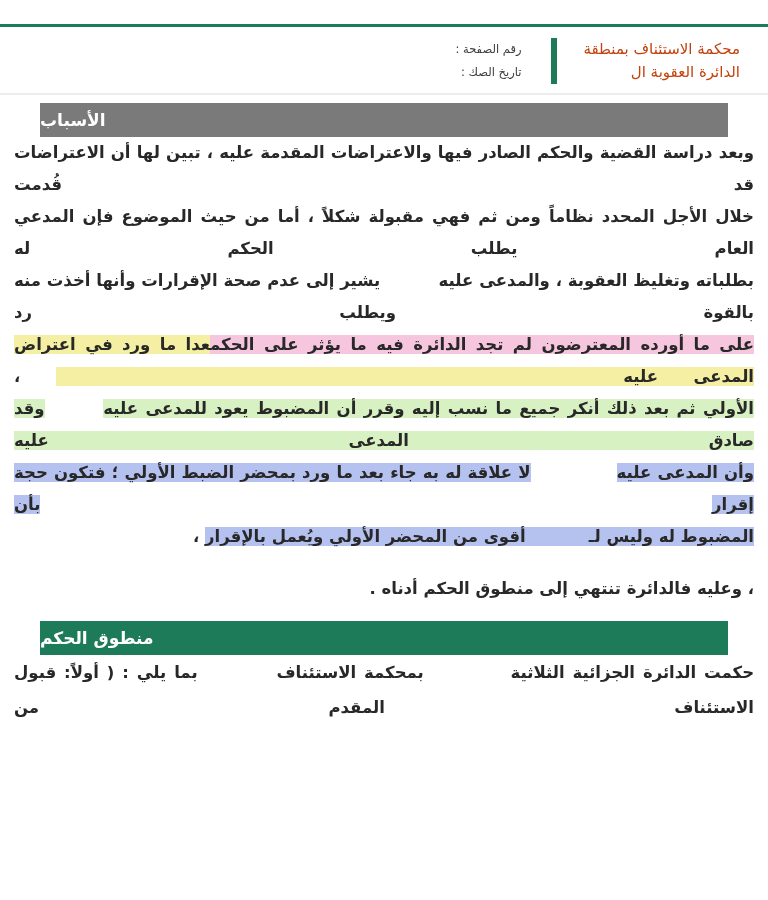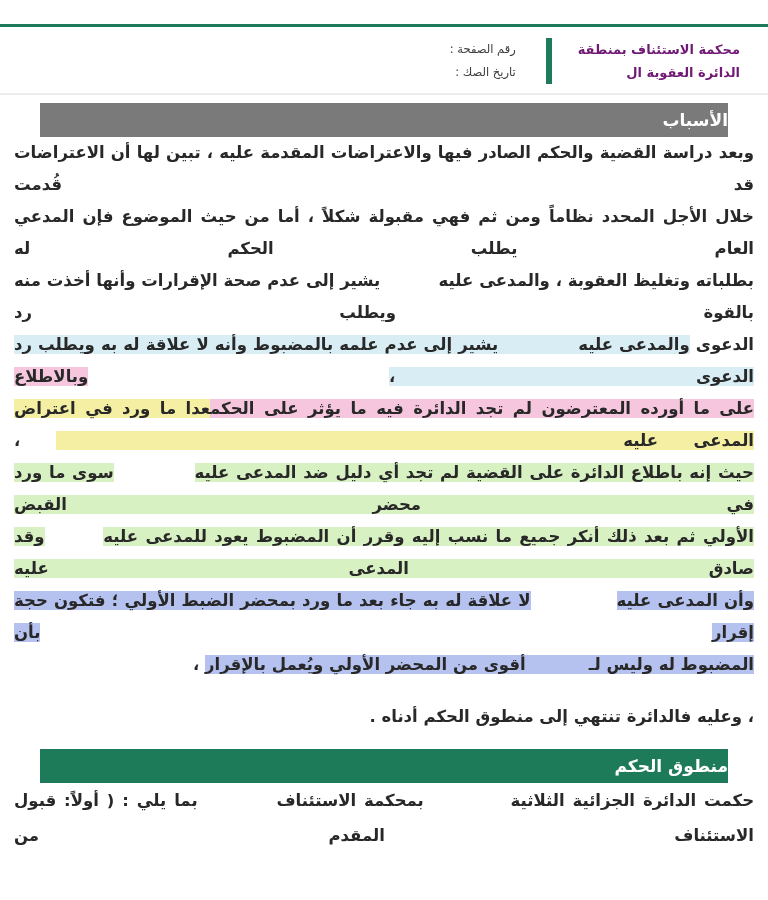--- a/index.html
+++ b/index.html
@@ -10,28 +10,28 @@
     font-family:"DejaVu Sans", sans-serif;
     color:var(--text,#282828);
     overflow:hidden;
     direction:rtl;
   }
   .top-rule{margin-top:24px;height:3px;background:var(--accent-green,#1e7b5a);}
   .header{
     display:flex;align-items:center;
     padding:8px 28px 6px 28px;height:52px;direction:rtl;
   }
-  .court{text-align:right;font-size:13px;font-weight:700;line-height:23px;color:#701a75;}
+  .court{text-align:right;font-size:15px;font-weight:400;line-height:23px;color:#c2410c;}
   .vbar{width:6px;height:46px;background:var(--accent-green,#1e7b5a);margin:0 26px 0 30px;flex:0 0 auto;}
   .meta{font-size:11.5px;font-weight:400;line-height:23px;color:#3c3c3c;}
   .header-sep{height:2px;background:#ededed;}
   .content{padding:0 14px;}
   .title-bar{
     margin:8px 26px 0 26px;height:34px;line-height:34px;
-    text-align:right;color:#ffffff;font-size:17px;font-weight:700;
+    text-align:left;color:#ffffff;font-size:17px;font-weight:700;
   }
   .sec-reasons .title-bar{background:var(--bar-gray,#7a7a7a);}
   .sec-verdict .title-bar{background:var(--accent-green,#1e7b5a);}
   .sec-verdict{margin-top:16px;}
   .sec-body{}
   .line{
     direction:rtl;
     font-size:16.5px;font-weight:700;line-height:32px;
     text-align:justify;text-align-last:justify;
     color:var(--text,#282828);
@@ -70,23 +70,21 @@
   <div class="content">
 
     <section class="sec sec-reasons">
       <div class="title-bar">
         <span>الأسباب</span>
       </div>
       <div class="sec-body">
           <div class="line"><span>وبعد دراسة القضية والحكم الصادر فيها والاعتراضات المقدمة عليه ، تبين لها أن الاعتراضات قد قُدمت</span></div>
           <div class="line"><span>خلال الأجل المحدد نظاماً ومن ثم فهي مقبولة شكلاً ، أما من حيث الموضوع فإن المدعي العام يطلب الحكم له</span></div>
           <div class="line"><span>بطلباته وتغليظ العقوبة ، والمدعى عليه</span><span>&nbsp;&nbsp;&nbsp;&nbsp;&nbsp;&nbsp;&nbsp;&nbsp;&nbsp;&nbsp;</span><span>يشير إلى عدم صحة الإقرارات وأنها أخذت منه بالقوة ويطلب رد</span></div>
-          <div class="line"><span>الدعوى </span><span class="hl-cyan">والمدعى عليه</span><span class="hl-cyan">&nbsp;&nbsp;&nbsp;&nbsp;&nbsp;&nbsp;&nbsp;&nbsp;&nbsp;&nbsp;&nbsp;&nbsp;&nbsp;</span><span class="hl-cyan">يشير إلى عدم علمه بالمضبوط وأنه لا علاقة له به ويطلب رد الدعوى ،</span><span> </span><span class="hl-pink">وبالاطلاع</span></div>
           <div class="line"><span class="hl-pink">على ما أورده المعترضون لم تجد الدائرة فيه ما يؤثر على الحكم</span><span class="hl-yellow">عدا ما ورد في اعتراض المدعى عليه</span><span class="hl-yellow">&nbsp;&nbsp;&nbsp;&nbsp;&nbsp;&nbsp;&nbsp;&nbsp;&nbsp;&nbsp;&nbsp;&nbsp;&nbsp;&nbsp;&nbsp;&nbsp;</span><span> ،</span></div>
-          <div class="line"><span class="hl-green">حيث إنه باطلاع الدائرة على القضية لم تجد أي دليل ضد المدعى عليه</span><span>&nbsp;&nbsp;&nbsp;&nbsp;&nbsp;&nbsp;&nbsp;&nbsp;&nbsp;&nbsp;&nbsp;&nbsp;</span><span class="hl-green">سوى ما ورد في محضر القبض</span></div>
           <div class="line"><span class="hl-green">الأولي ثم بعد ذلك أنكر جميع ما نسب إليه وقرر أن المضبوط يعود للمدعى عليه</span><span>&nbsp;&nbsp;&nbsp;&nbsp;&nbsp;&nbsp;&nbsp;&nbsp;</span><span class="hl-green">وقد صادق المدعى عليه</span></div>
           <div class="line"><span class="hl-lavender">وأن المدعى عليه</span><span>&nbsp;&nbsp;&nbsp;&nbsp;&nbsp;&nbsp;&nbsp;&nbsp;&nbsp;&nbsp;&nbsp;&nbsp;&nbsp;&nbsp;</span><span class="hl-lavender">لا علاقة له به جاء بعد ما ورد بمحضر الضبط الأولي ؛ فتكون حجة إقرار</span><span>&nbsp;&nbsp;&nbsp;&nbsp;&nbsp;&nbsp;&nbsp;&nbsp;</span><span class="hl-lavender">بأن</span></div>
           <div class="line right"><span class="hl-lavender">المضبوط له وليس لـ</span><span class="hl-lavender">&nbsp;&nbsp;&nbsp;&nbsp;&nbsp;&nbsp;&nbsp;&nbsp;&nbsp;&nbsp;&nbsp;</span><span class="hl-lavender">أقوى من المحضر الأولي ويُعمل بالإقرار</span><span> ،</span></div>
           <div class="line right sb"><span>، وعليه فالدائرة تنتهي إلى منطوق الحكم أدناه .</span></div>
         </div>
     </section>
 
     <section class="sec sec-verdict">
       <div class="title-bar">
         <span>منطوق الحكم</span>

